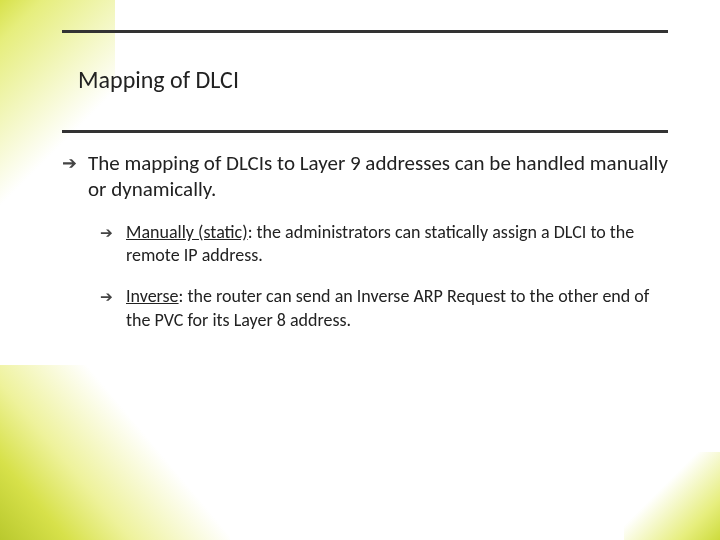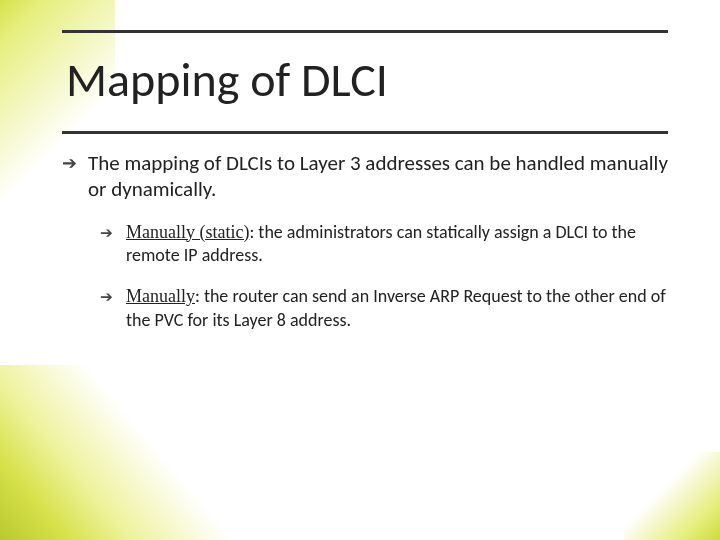--- a/index.html
+++ b/index.html
@@ -10,50 +10,50 @@
     pointer-events:none;}
   .corner-bl{position:absolute;bottom:0;left:0;width:230px;height:175px;
     background:linear-gradient(50deg,#b9c92e 0%,#d7e14a 18%,#eef29b 35%,rgba(255,255,255,0) 62%);
     pointer-events:none;}
   .corner-br{position:absolute;bottom:0;right:0;width:96px;height:88px;
     background:linear-gradient(315deg,#cddb3c 0%,#e6ee7d 22%,rgba(255,255,255,0) 60%);
     pointer-events:none;}
   
   .title-wrap{position:absolute;left:62px;right:52px;top:30px;
     border-top:3px solid #333;border-bottom:3px solid #333;padding:18px 0 22px;}
-  .title{font-size:48px;font-weight:400;margin:4px;line-height:1.05;}
+  .title{font-size:24px;font-weight:400;margin:16px;line-height:1.05;}
   
   .body{position:absolute;left:62px;right:52px;top:150px;}
   .lvl1{display:flex;align-items:flex-start;font-size:21px;line-height:1.25;margin-bottom:18px;}
   .lvl2{display:flex;align-items:flex-start;font-size:18px;line-height:1.3;margin:0 0 18px 38px;}
   .arrow{flex:0 0 auto;width:20px;font-family:"Segoe UI Symbol","Arial Unicode MS",sans-serif;font-size:0.85em;color:#444;margin-right:6px;margin-top:2px;}
   .txt{flex:1 1 auto;}
-  .u{text-decoration:underline;font-family:Liberation Serif, serif;}
+  .u{text-decoration:underline;}
 </style>
 </head>
 <body>
 
 <div class="slide">
   <div class="corner-tl"></div>
   <div class="corner-bl"></div>
   <div class="corner-br"></div>
 
   <div class="title-wrap">
     <h1 class="title">Mapping of DLCI</h1>
   </div>
 
   <div class="body">
     <div class="lvl1">
       <span class="arrow">➔</span>
-      <span class="txt">The mapping of DLCIs to Layer 3 addresses can be handled manually or dynamically.</span>
+      <span class="txt">The mapping of DLCIs to Layer 9 addresses can be handled manually or dynamically.</span>
     </div>
 
     <div class="lvl2">
       <span class="arrow">➔</span>
       <span class="txt"><span> </span><span class="u">Manually (static)</span><span>: the administrators can statically assign a DLCI to the remote IP address.</span></span>
     </div>
 
     <div class="lvl2">
       <span class="arrow">➔</span>
-      <span class="txt"><span class="u">Manually</span><span>: the router can send an Inverse ARP Request to the other end of the PVC for its Layer 8 address.</span></span>
+      <span class="txt"><span class="u">Inverse</span><span>: the router can send an Inverse ARP Request to the other end of the PVC for its Layer 8 address.</span></span>
     </div>
   </div>
 </div>
 
 </body></html>

